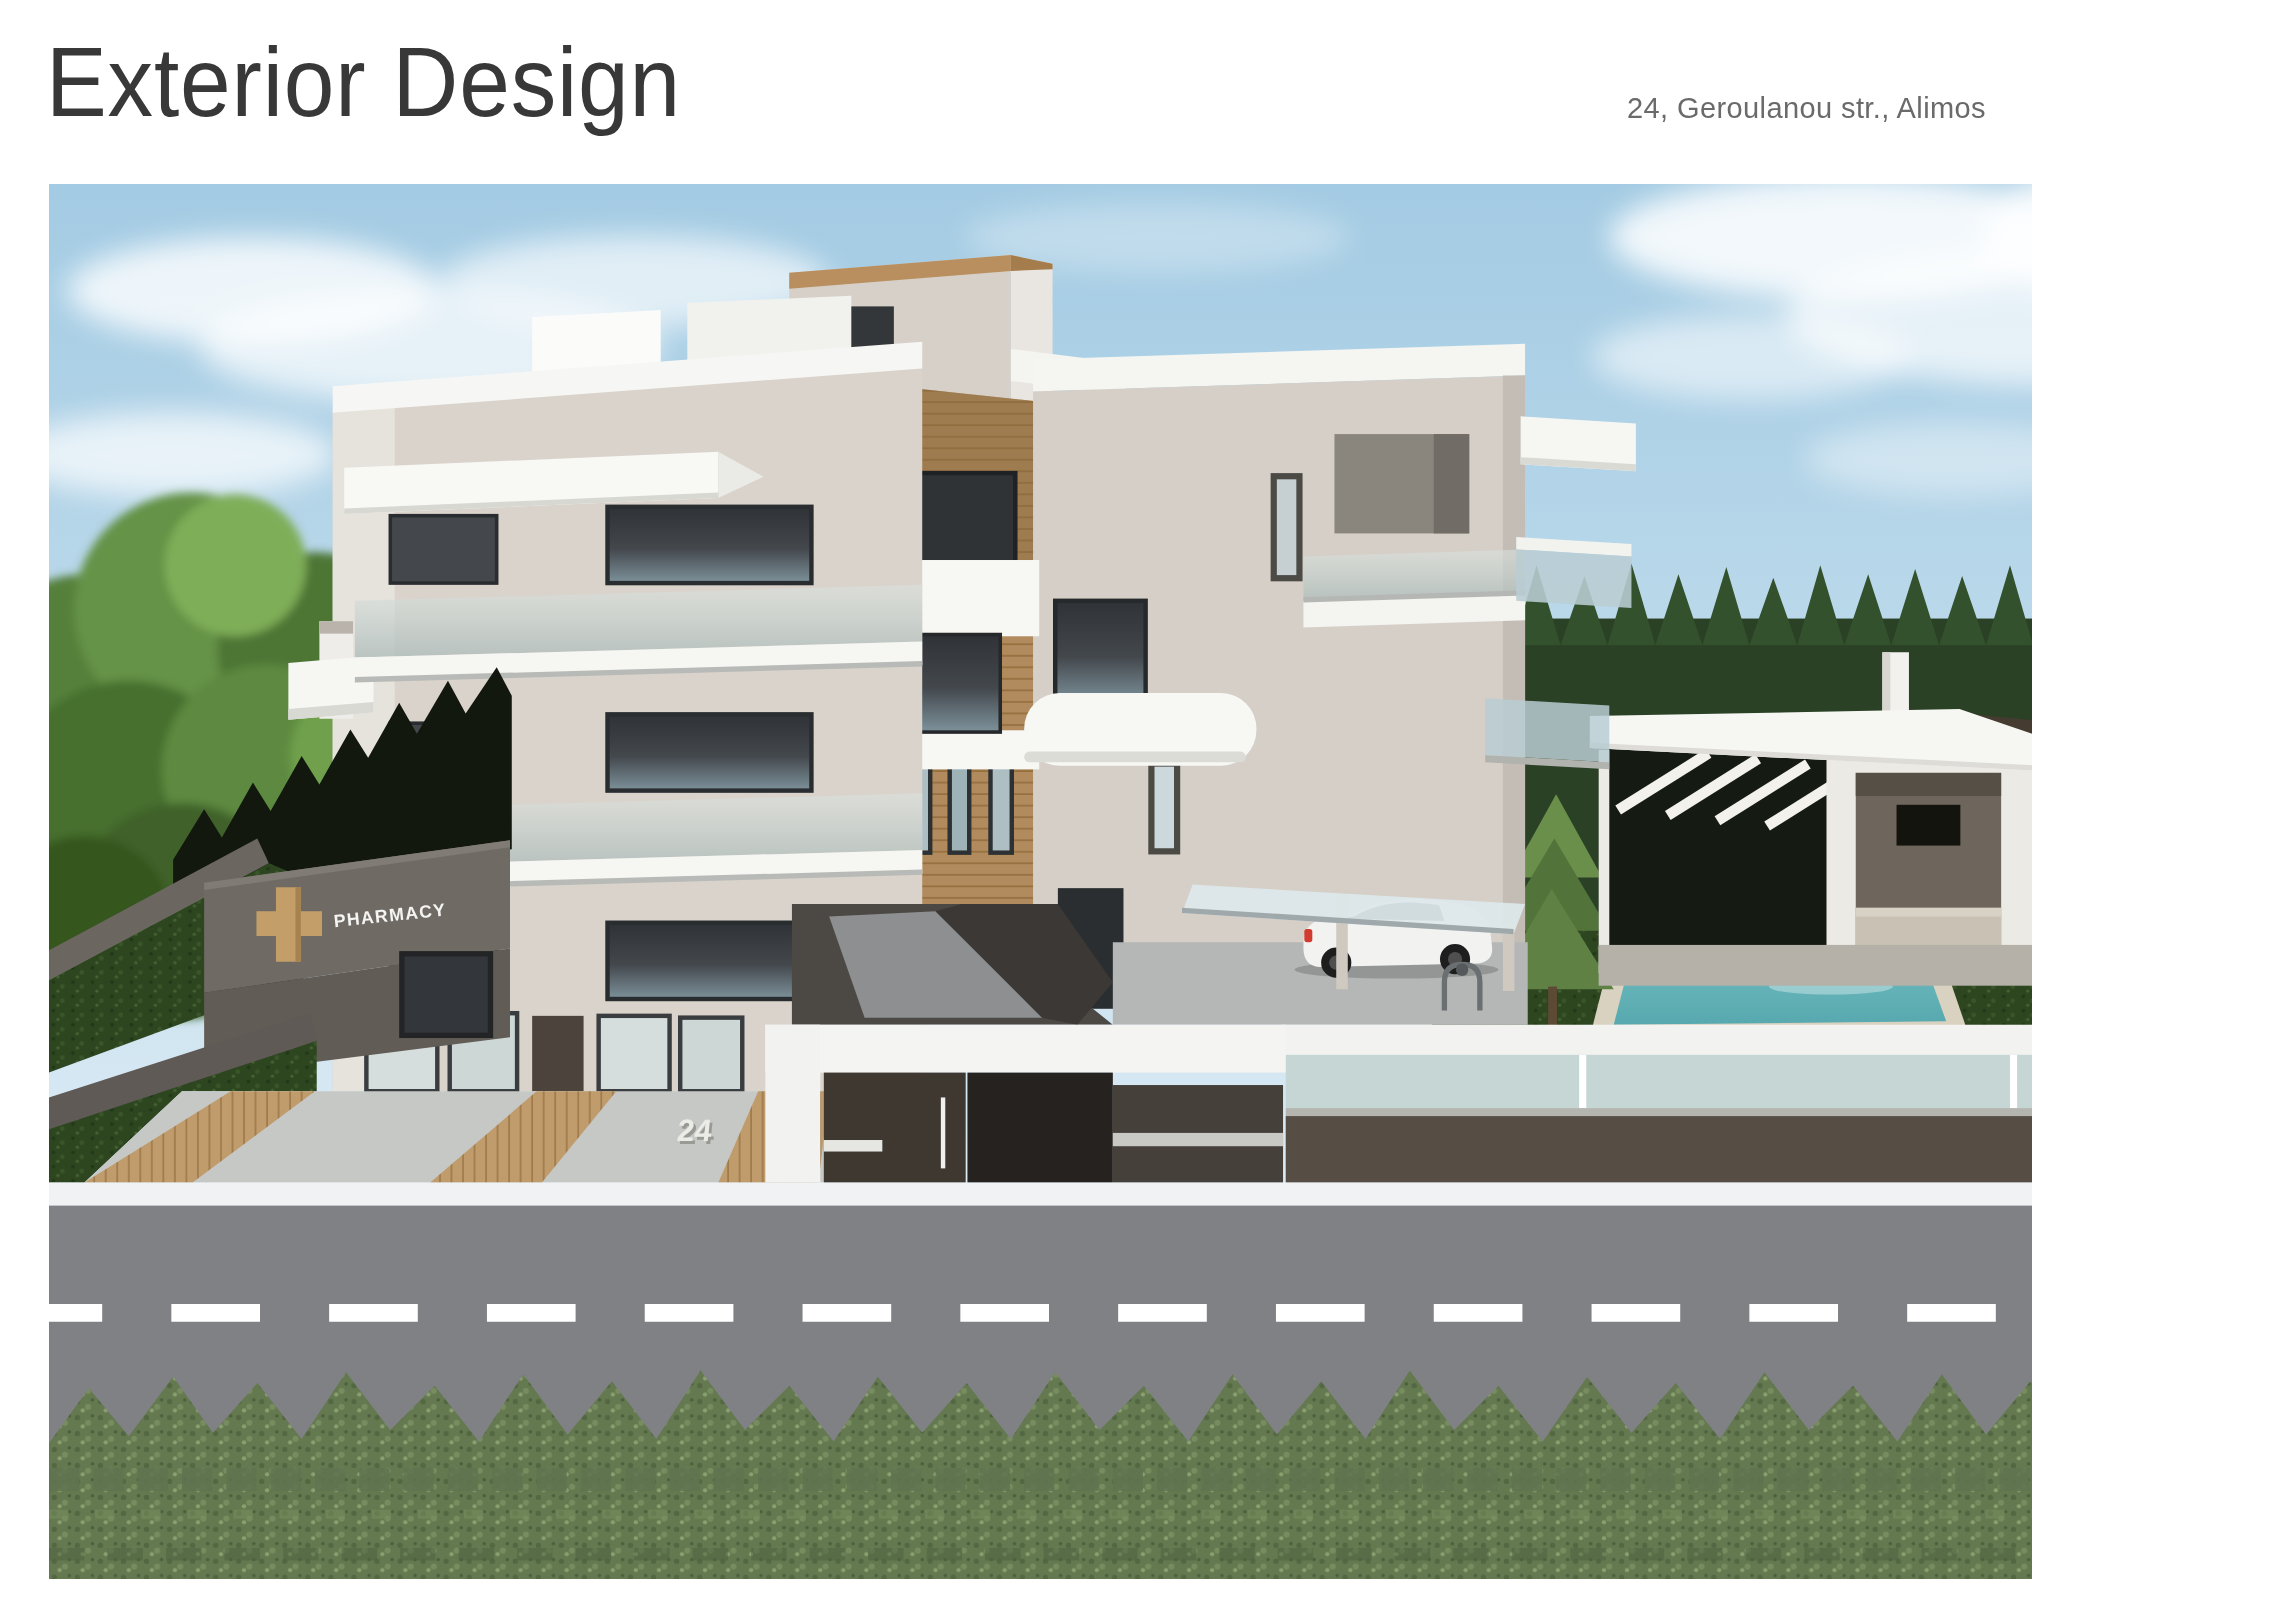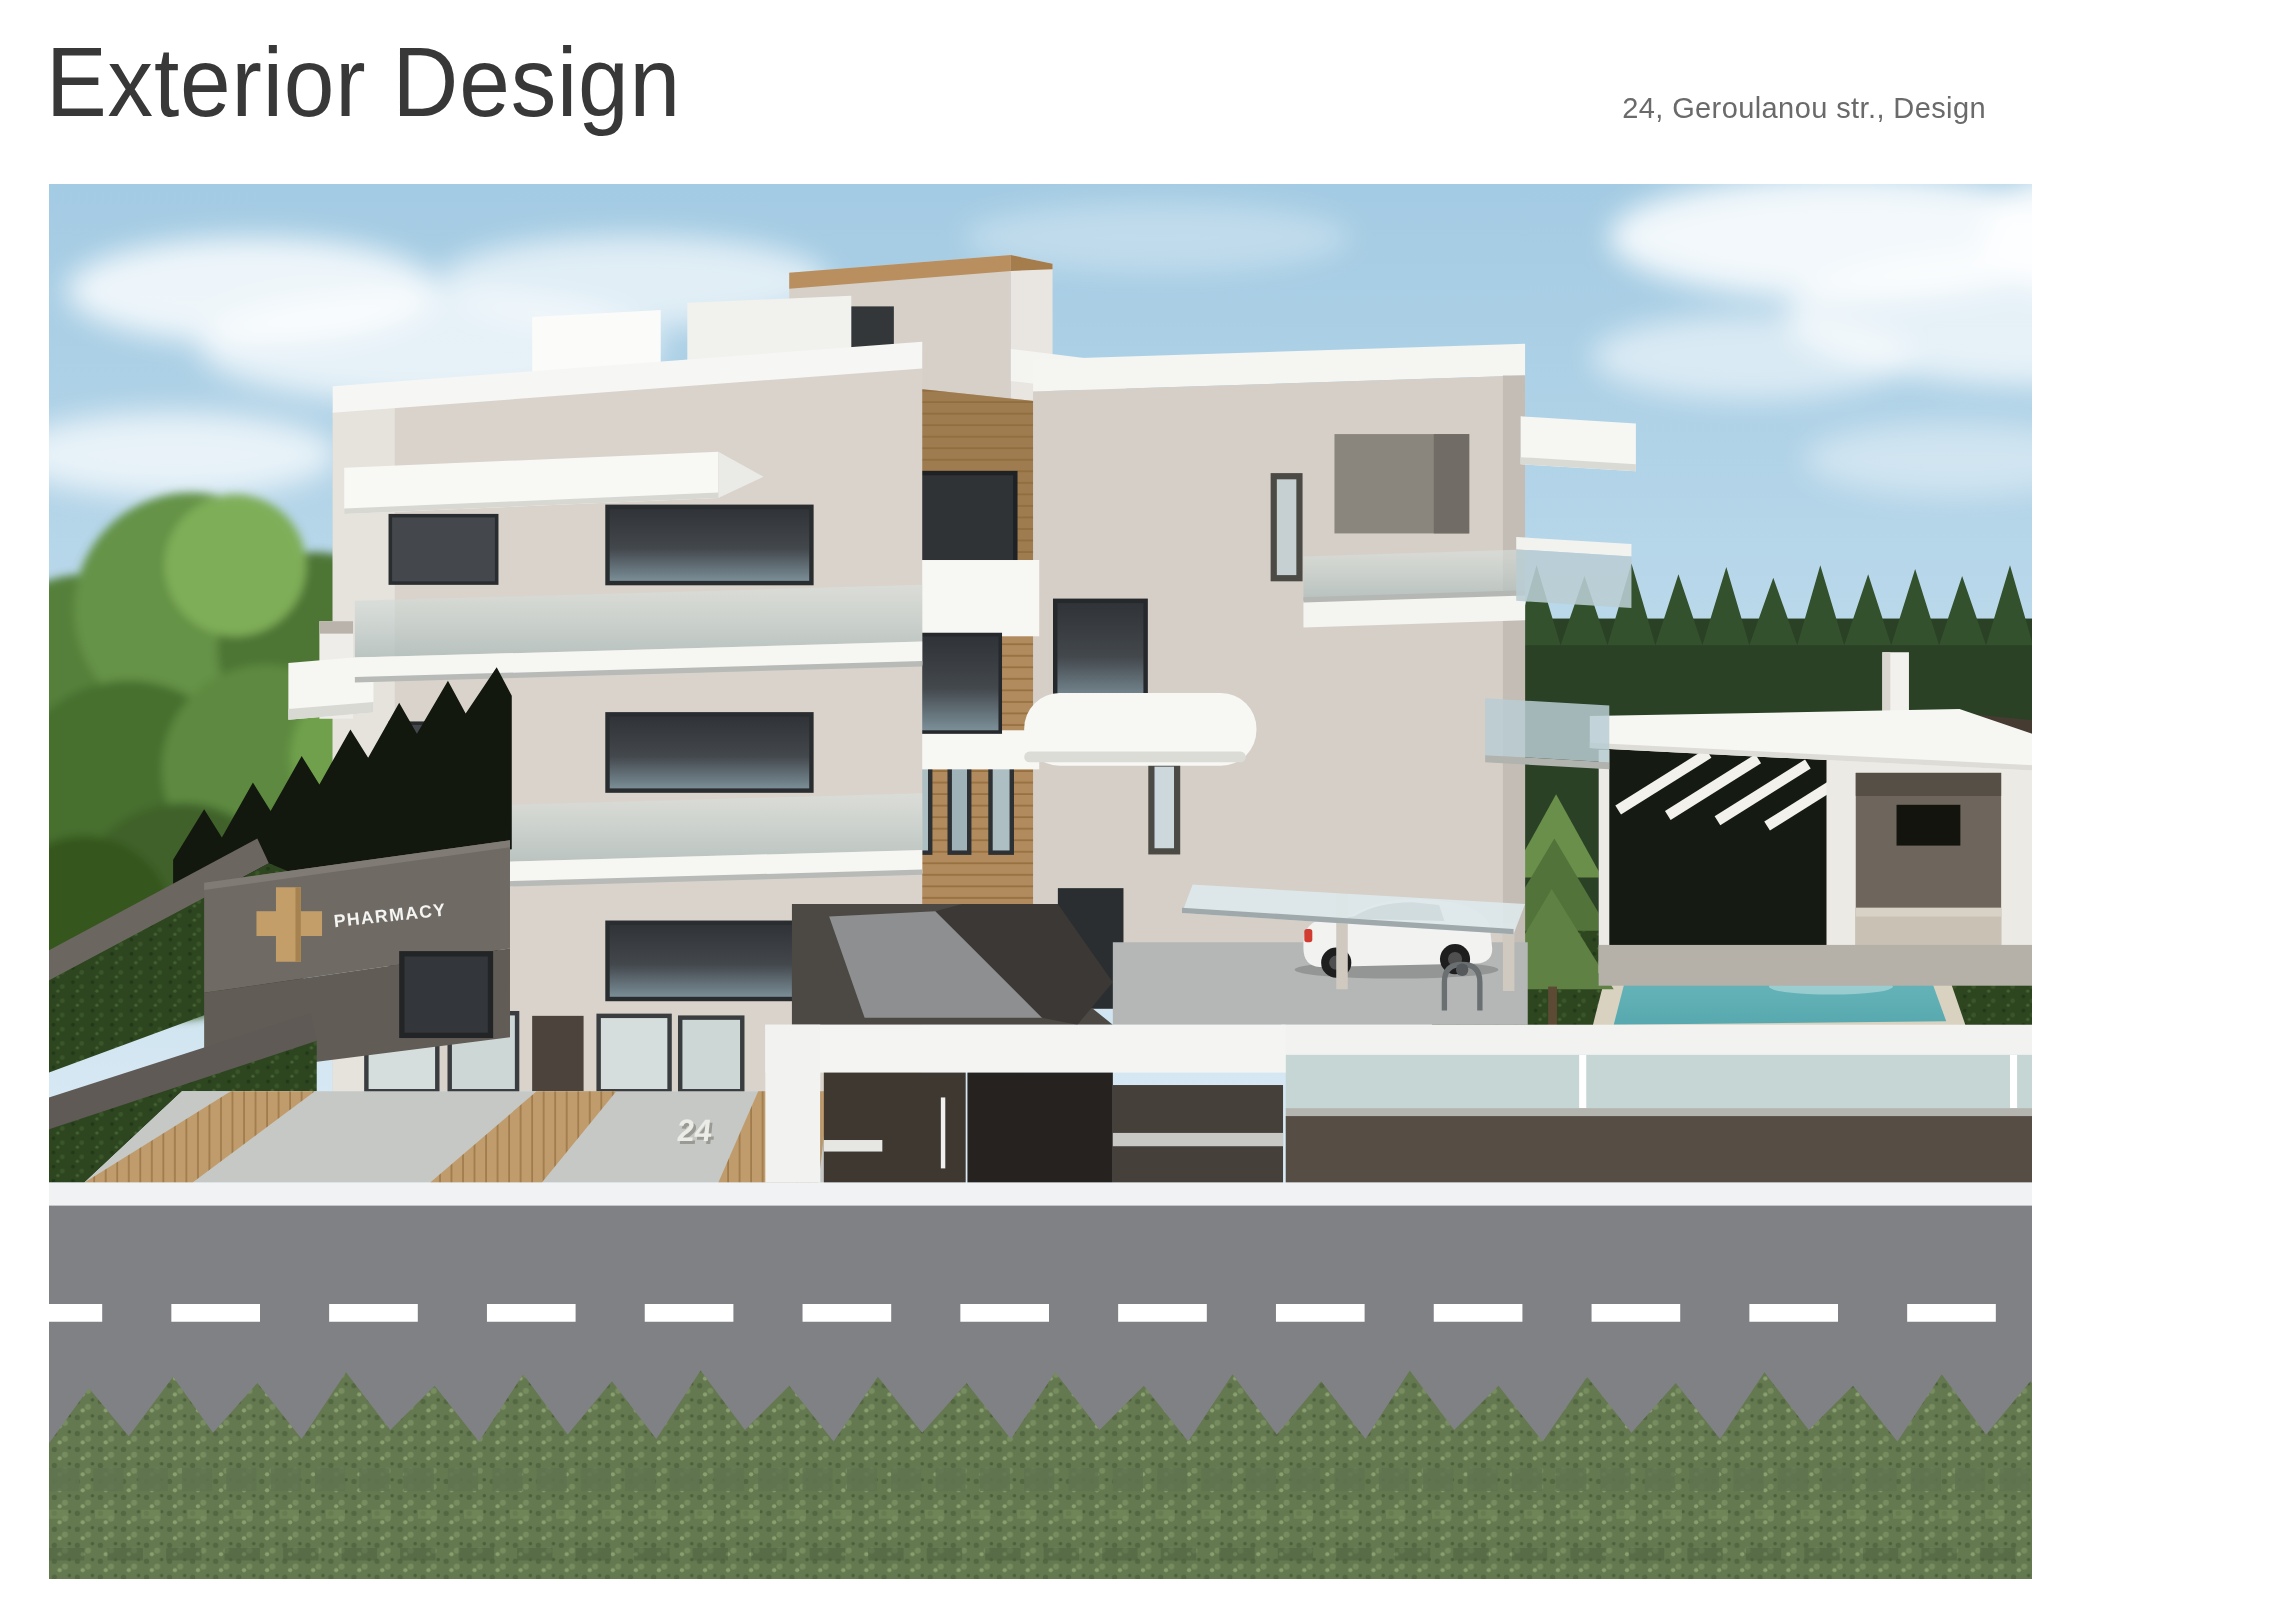--- a/index.html
+++ b/index.html
@@ -14,21 +14,21 @@
   .render-frame svg{display:block;width:2172px;height:1395px;}
   text.sign{font-family:"Liberation Sans",sans-serif;font-weight:bold;fill:#f4f4f2;}
   text.housenum{font-family:"Liberation Sans",sans-serif;font-weight:bold;}
 </style>
 </head>
 <body>
 
 <div class="slide">
 
   <div class="slide-title">Exterior Design</div>
-  <div class="slide-address">24, Geroulanou str., Design</div>
+  <div class="slide-address">24, Geroulanou str., Alimos</div>
 
   <div class="render-frame">
   <svg viewBox="0 0 2450 1573" preserveAspectRatio="none">
     <defs>
       <linearGradient id="skyG" x1="0" y1="0" x2="0" y2="1">
         <stop offset="0" stop-color="#a3cbe3"></stop>
             <stop offset=".65" stop-color="#c6dfee"></stop>
         <stop offset="1" stop-color="#ddecf5"></stop>
       </linearGradient>
       <linearGradient id="waterG" x1="0" y1="0" x2="0" y2="1">

